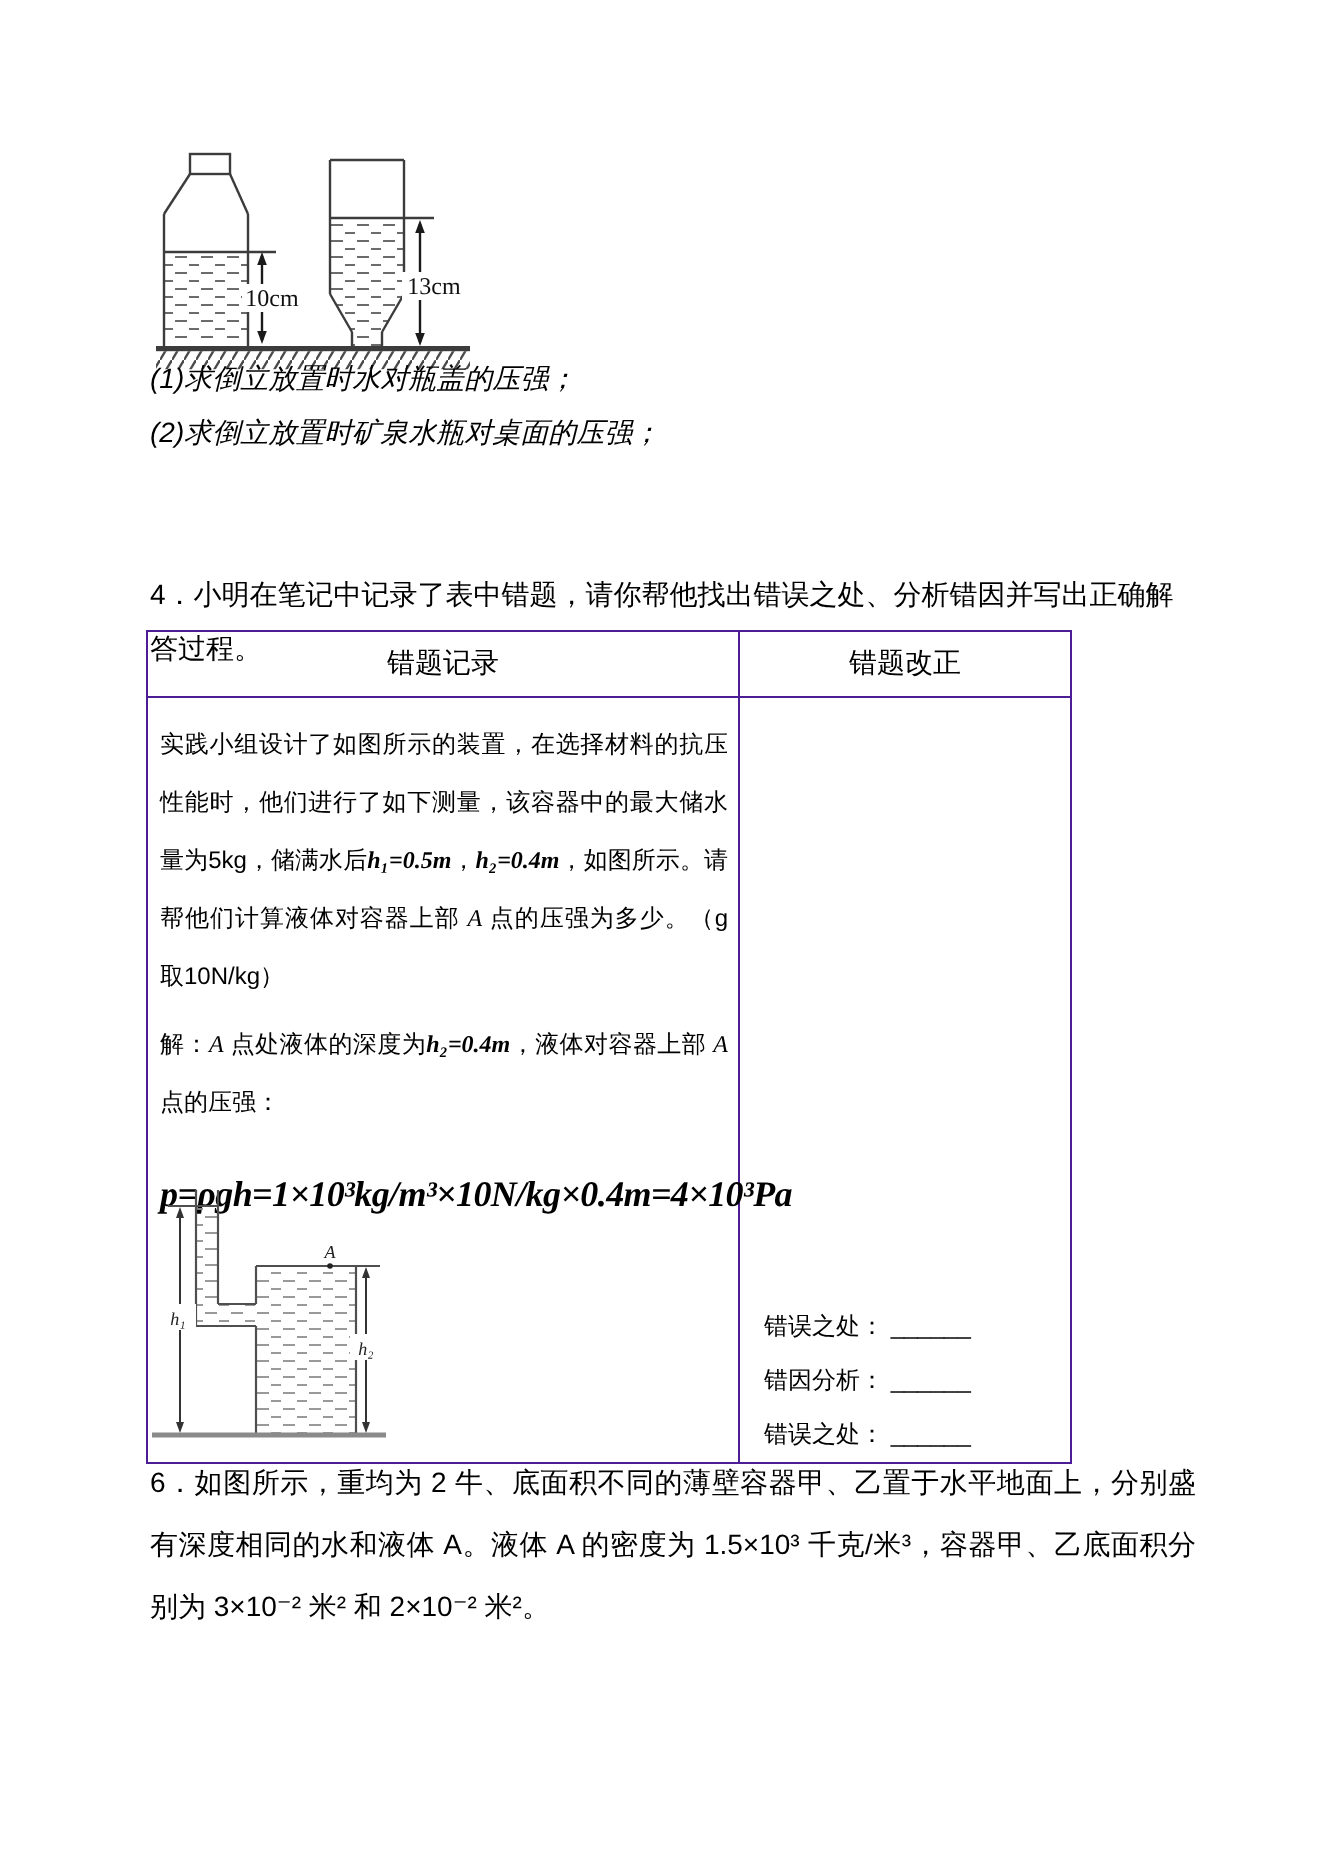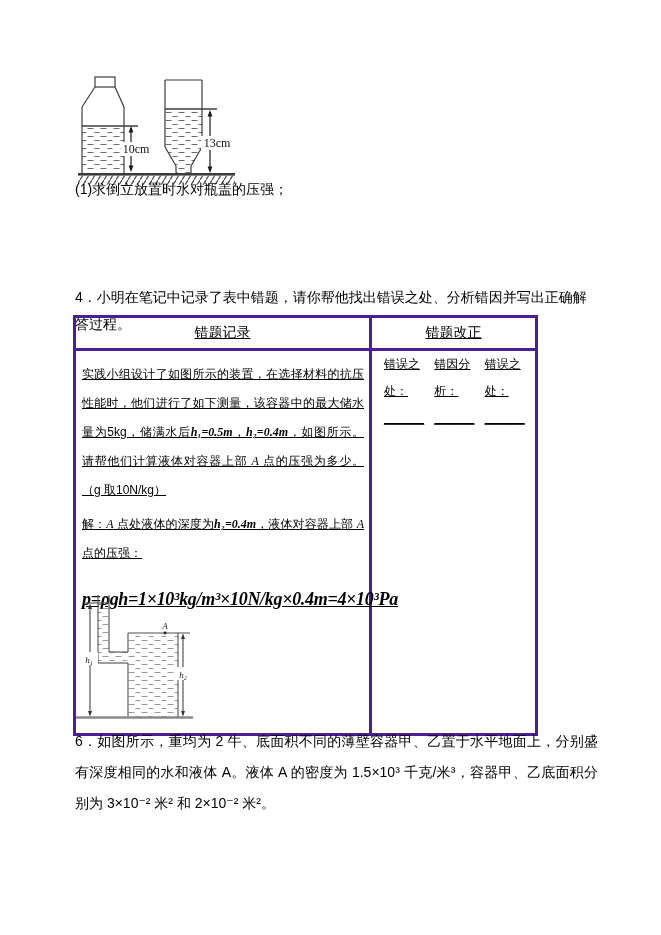--- a/index.html
+++ b/index.html
@@ -7,45 +7,45 @@
   body {
     width: 661px; height: 935px;
     font-family: "Liberation Sans", "DejaVu Sans", sans-serif;
     color: #000;
   }
   .page { position: relative; width: 661px; height: 935px; background: #fff; overflow: hidden; border-radius: 15px; }
 
   .fig1 { position: absolute; left: 74px; top: 70px; }
 
   .q4block { position: absolute; left: 75px; top: 176px; width: 523px; }
-  .q4block p { margin: 0; font-size: 14px; line-height: 27px; text-align: justify; }
+  .q4block p { margin: 0; font-size: 14px; line-height: 27px; text-align: justify; font-style: italic; }
 
   .q5intro { position: absolute; left: 75px; top: 284px; width: 523px; margin: 0;
              font-size: 14px; line-height: 27px; }
 
   table.qtable { position: absolute; left: 73px; top: 315px; width: 462px; height: 417px;
                  border-collapse: collapse; table-layout: fixed; }
-  table.qtable th, table.qtable td { border: 3px solid #4c1d95; padding: 0; vertical-align: top; text-decoration: underline; }
+  table.qtable th, table.qtable td { border: 1px solid #4c1d95; padding: 0; vertical-align: top; }
   table.qtable th { font-weight: normal; font-size: 14px; text-align: center; height: 33px;
                     vertical-align: middle; }
   col.c-left  { width: 296px; }
   col.c-right { width: 166px; }
 
   .record-cell { position: relative; }
   .record-text { padding: 9px 5px 0 6px; font-size: 12px; line-height: 29px; text-align: justify; }
   .record-text .para2 { margin-top: 5px; }
   .formula { margin-top: 18px; font-size: 18px; font-weight: bold; font-style: italic;
              font-family: "Liberation Serif", "DejaVu Serif", serif; letter-spacing: -0.3px;
              line-height: 26px; }
   .seg-b { font-weight: bold; }
   .seg-i { font-style: italic; font-family: "Liberation Serif", "DejaVu Serif", serif; }
 
   .fig2 { position: absolute; left: 76px; top: 590px; }
 
-  .correction-cell-inner { display: flex; flex-direction: row; justify-content: flex-end;
+  .correction-cell-inner { display: flex; flex-direction: column; justify-content: flex-end;
                            height: 382px; padding-left: 12px; }
   .correction-cell-inner p { margin: 0; font-size: 12px; line-height: 27px; }
 
   .q6para { position: absolute; left: 75px; top: 726px; width: 523px; margin: 0;
             font-size: 14px; line-height: 31px; text-align: justify; }
 
   svg text { font-family: "Liberation Serif", "DejaVu Serif", serif; }
   .dimlabel { font-family: "Liberation Serif", "DejaVu Serif", serif; }
 </style>
 </head>
@@ -104,20 +104,21 @@
       <line x1="136" y1="42" x2="136" y2="101" stroke="#1a1a1a" stroke-width="1.2"></line>
       <polygon points="136,40 133.6,46.5 138.4,46.5" fill="#1a1a1a"></polygon>
       <polygon points="136,103 133.6,96.5 138.4,96.5" fill="#1a1a1a"></polygon>
       <rect x="127" y="66" width="32" height="14" fill="#ffffff"></rect>
       <text class="dimlabel" x="143" y="77" font-size="12" text-anchor="middle" fill="#111">13cm</text>
     </g>
   </svg>
 
   <div class="q4block">
     <p>(1)求倒立放置时水对瓶盖的压强；</p>
+    <p>(2)求倒立放置时矿泉水瓶对桌面的压强；</p>
   </div>
 
   <p class="q5intro">4．小明在笔记中记录了表中错题，请你帮他找出错误之处、分析错因并写出正确解答过程。</p>
 
   <table class="qtable">
     <colgroup>
         <col class="c-left">
         <col class="c-right">
       </colgroup>
     <tbody>

